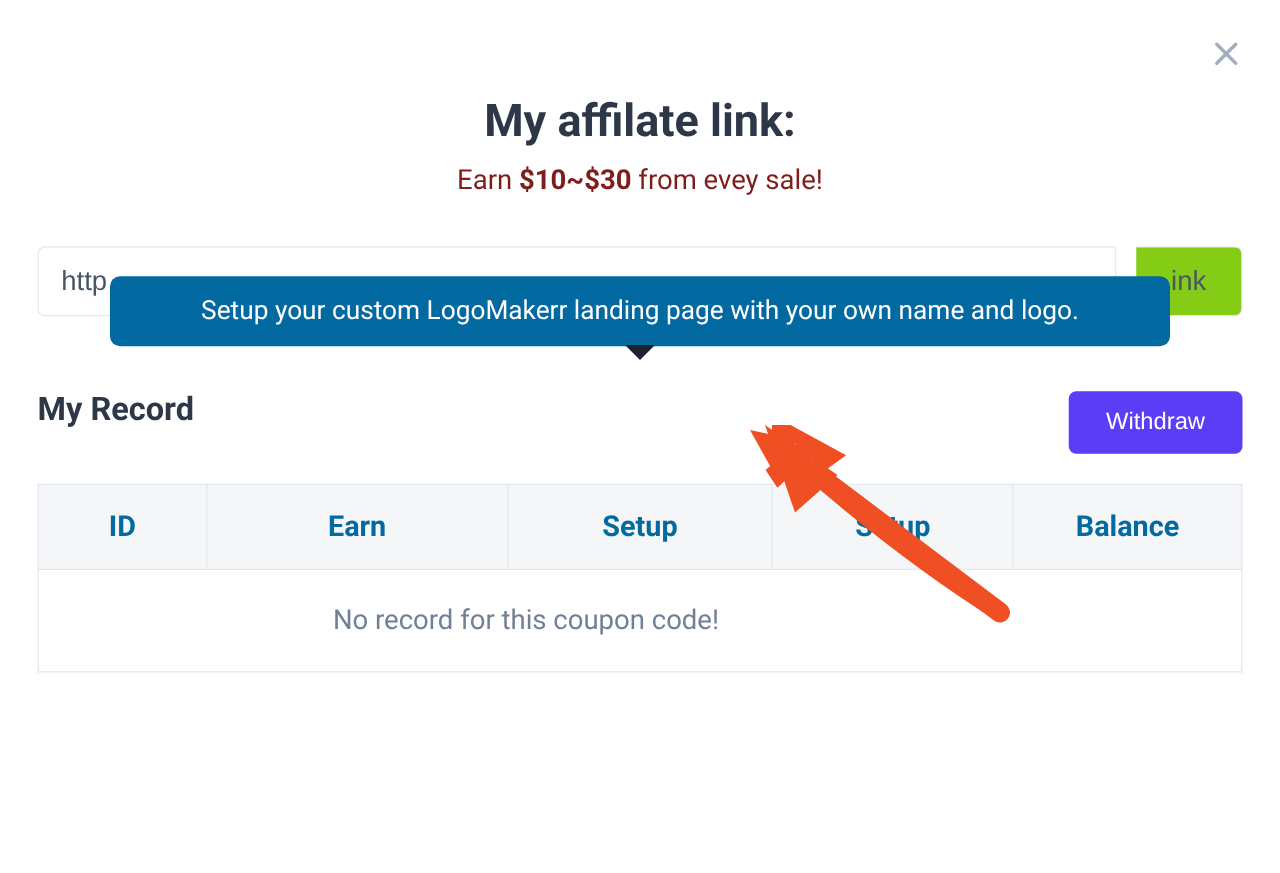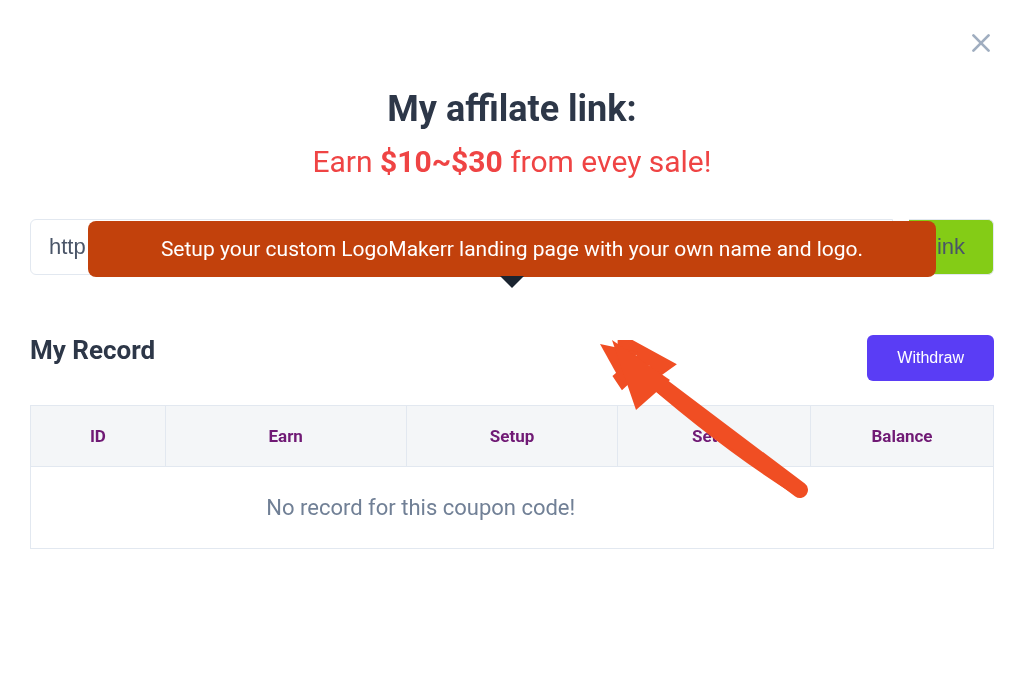--- a/index.html
+++ b/index.html
@@ -16,30 +16,30 @@
       position: relative;
     }
     .close-btn {
       position: absolute;
       top: 30px;
       right: 30px;
       cursor: pointer;
       color: #a0aec0;
     }
     .close-btn svg { width: 26px; height: 26px; }
-    .header { text-align: center; margin-top: 48px; }
+    .header { text-align: center; margin-top: 36px; }
     .title {
       font-size: 36px;
       font-weight: 700;
       color: #2d3748;
       margin-bottom: 14px;
     }
     .subtitle {
-      font-size: 30px;
-      color: #ef4444;
+      font-size: 22px;
+      color: #7f1d1d;
       font-weight: 400;
     }
     .subtitle .bold-amount { font-weight: 700; }
     .link-row {
       display: flex;
       margin-top: 40px;
       gap: 16px;
     }
     .link-input {
       flex: 1;
@@ -62,21 +62,21 @@
       cursor: pointer;
     }
     .tooltip-wrap {
       position: absolute;
       top: 221px;
       left: 88px;
       width: 848px;
       z-index: 5;
     }
     .tooltip {
-      background: #c2410c;
+      background: #0369a1;
       color: #ffffff;
       font-size: 21px;
       padding: 16px 22px;
       border-radius: 8px;
       text-align: center;
       position: relative;
     }
     .tooltip::after {
       content: "";
       position: absolute;
@@ -104,34 +104,34 @@
       font-size: 26px;
       font-weight: 700;
       color: #2d3748;
     }
     .withdraw-btn {
       background: #5a3df5;
       color: #ffffff;
       border: none;
       border-radius: 6px;
       padding: 14px 30px;
-      font-size: 16px;
+      font-size: 19px;
       font-weight: 500;
       cursor: pointer;
     }
     table {
       width: 100%;
       border-collapse: collapse;
       border: 1px solid #e2e8f0;
     }
     thead th {
       background: #f4f6f8;
-      color: #701a75;
+      color: #0369a1;
       font-weight: 700;
-      font-size: 17px;
+      font-size: 23px;
       padding: 20px 10px;
       border: 1px solid #e2e8f0;
       text-align: center;
     }
     tbody td {
       padding: 28px 10px;
       text-align: center;
       font-size: 22px;
       color: #718096;
       border: 1px solid #e2e8f0;

